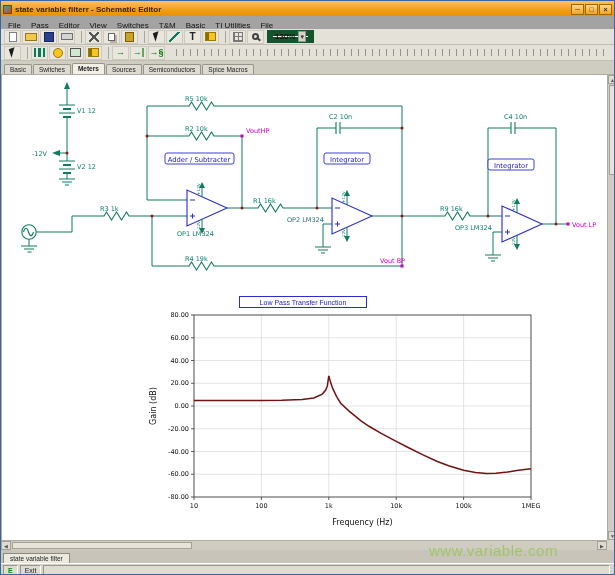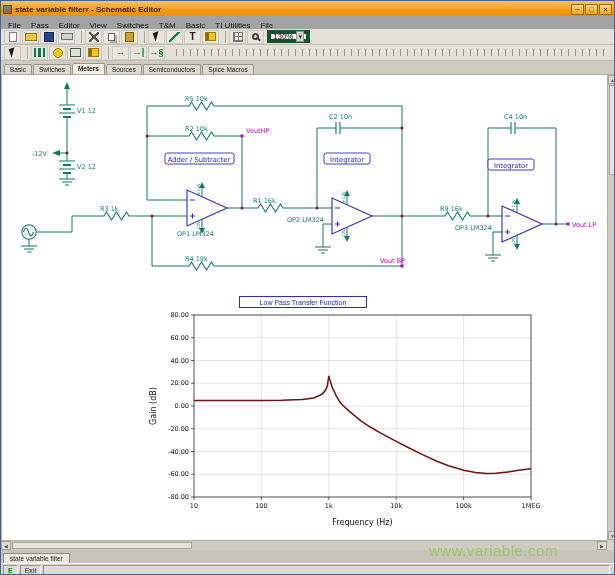--- a/index.html
+++ b/index.html
@@ -35,21 +35,21 @@
   .ic-text{width:10px;font-weight:bold;font-size:10px;text-align:center;}
   .ic-speaker{width:11px;height:9px;background:linear-gradient(90deg,#8a6d00 0 3px,#f7c51e 3px);border:1px solid #9a7a00;}
   .ic-grid{width:10px;height:10px;border:1px solid #777;background:repeating-linear-gradient(90deg,#777 0 1px,transparent 1px 4px),repeating-linear-gradient(0deg,#777 0 1px,transparent 1px 4px);}
   .ic-magnifier{width:7px;height:7px;border:2px solid #444;border-radius:50%;}
   .ic-magnifier::after{content:"";position:absolute;width:5px;height:2px;background:#444;right:-4px;bottom:-2px;transform:rotate(45deg);}
   .ic-battery{width:11px;height:9px;background:linear-gradient(90deg,#0a7a5a 0 2px,transparent 2px 4px,#0a7a5a 4px 7px,transparent 7px 9px,#0a7a5a 9px 11px);}
   .ic-meter{width:10px;height:10px;background:#f7c51e;border:1px solid #9a7a00;border-radius:50%;}
   .ic-scope{width:11px;height:9px;background:#cfe8cf;border:1px solid #555;}
   .ic-arrow{color:#0a7a0a;font-weight:bold;font-size:9px;white-space:nowrap;}
   .tickfill{flex:1;height:7px;margin:0 6px 4px 10px;align-self:flex-end;background:repeating-linear-gradient(90deg,#97938a 0 1px,transparent 1px 7px);}
-  .zoombox{display:flex;align-items:center;height:13px;background:#fff;border:4px solid #14532d;font-size:8px;padding:0 2px;margin-left:2px;}
+  .zoombox{display:flex;align-items:center;height:13px;background:#fff;border:6px solid #14532d;font-size:8px;padding:0 2px;margin-left:2px;}
   .zarrow{font-size:7px;margin-left:3px;color:#333;background:#d6d3ca;border:1px solid #9a968c;padding:0 1px;line-height:9px;}
 
   
   .tabs{position:absolute;left:0;top:60px;right:0;height:14px;background:#cfccc2;display:flex;align-items:flex-end;padding-left:3px;border-bottom:1px solid #b0aca2;}
   .ctab{font-size:6.5px;color:#222;background:#dedbd2;border:1px solid #98948a;border-bottom:none;border-radius:2px 2px 0 0;padding:1px 5px;margin-right:1px;}
   .ctab.active{background:#f2efe6;font-weight:bold;padding-bottom:2px;}
 
   
   .canvas{position:absolute;left:0;top:74px;width:606px;height:465px;background:#fff;border-left:1px solid #b0aca2;}
   .canvas svg{position:absolute;left:0;top:0;}

